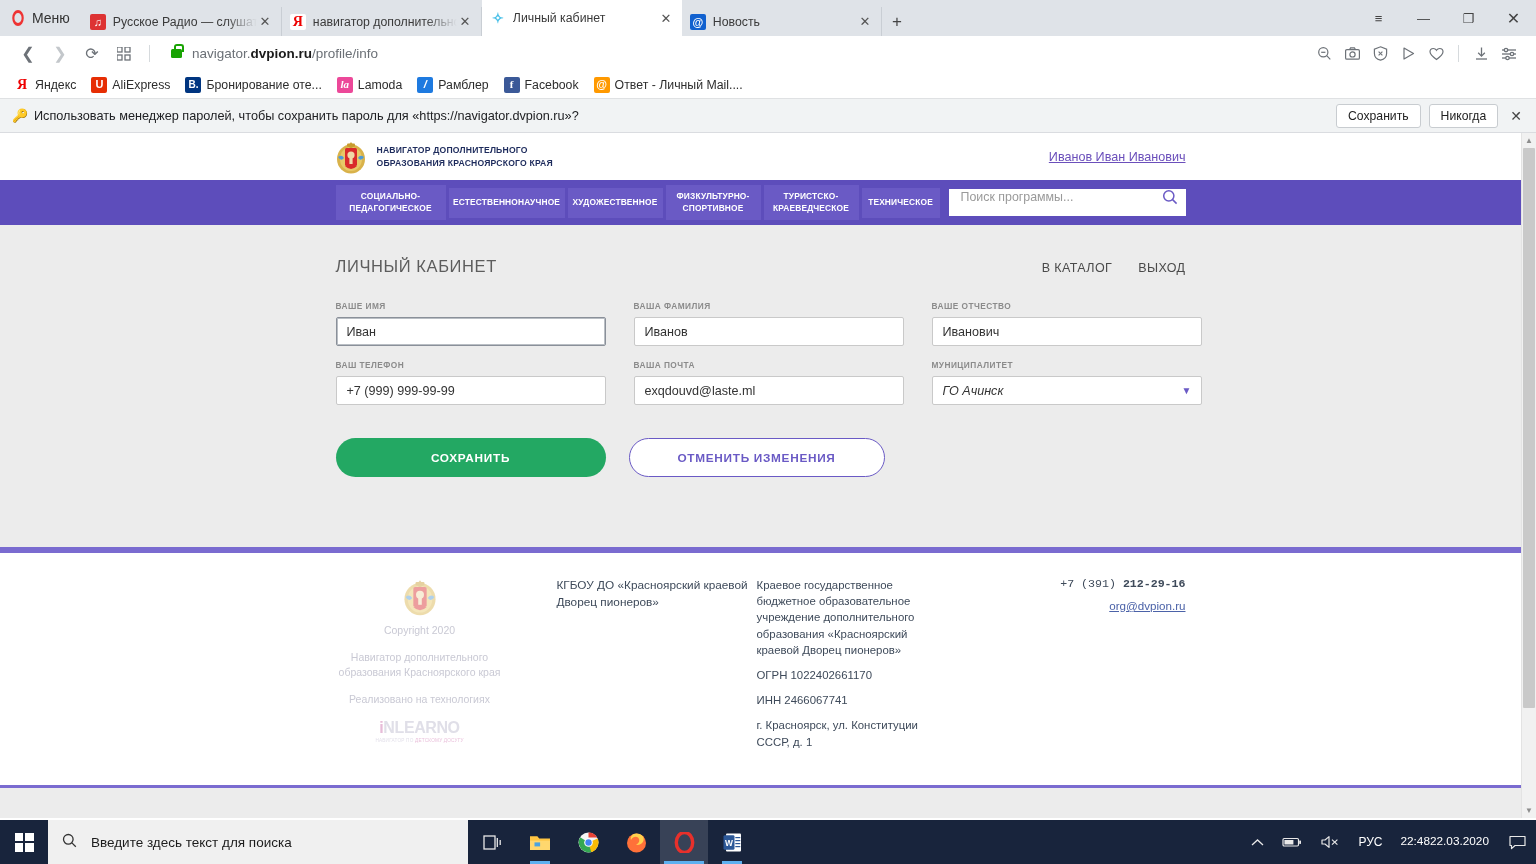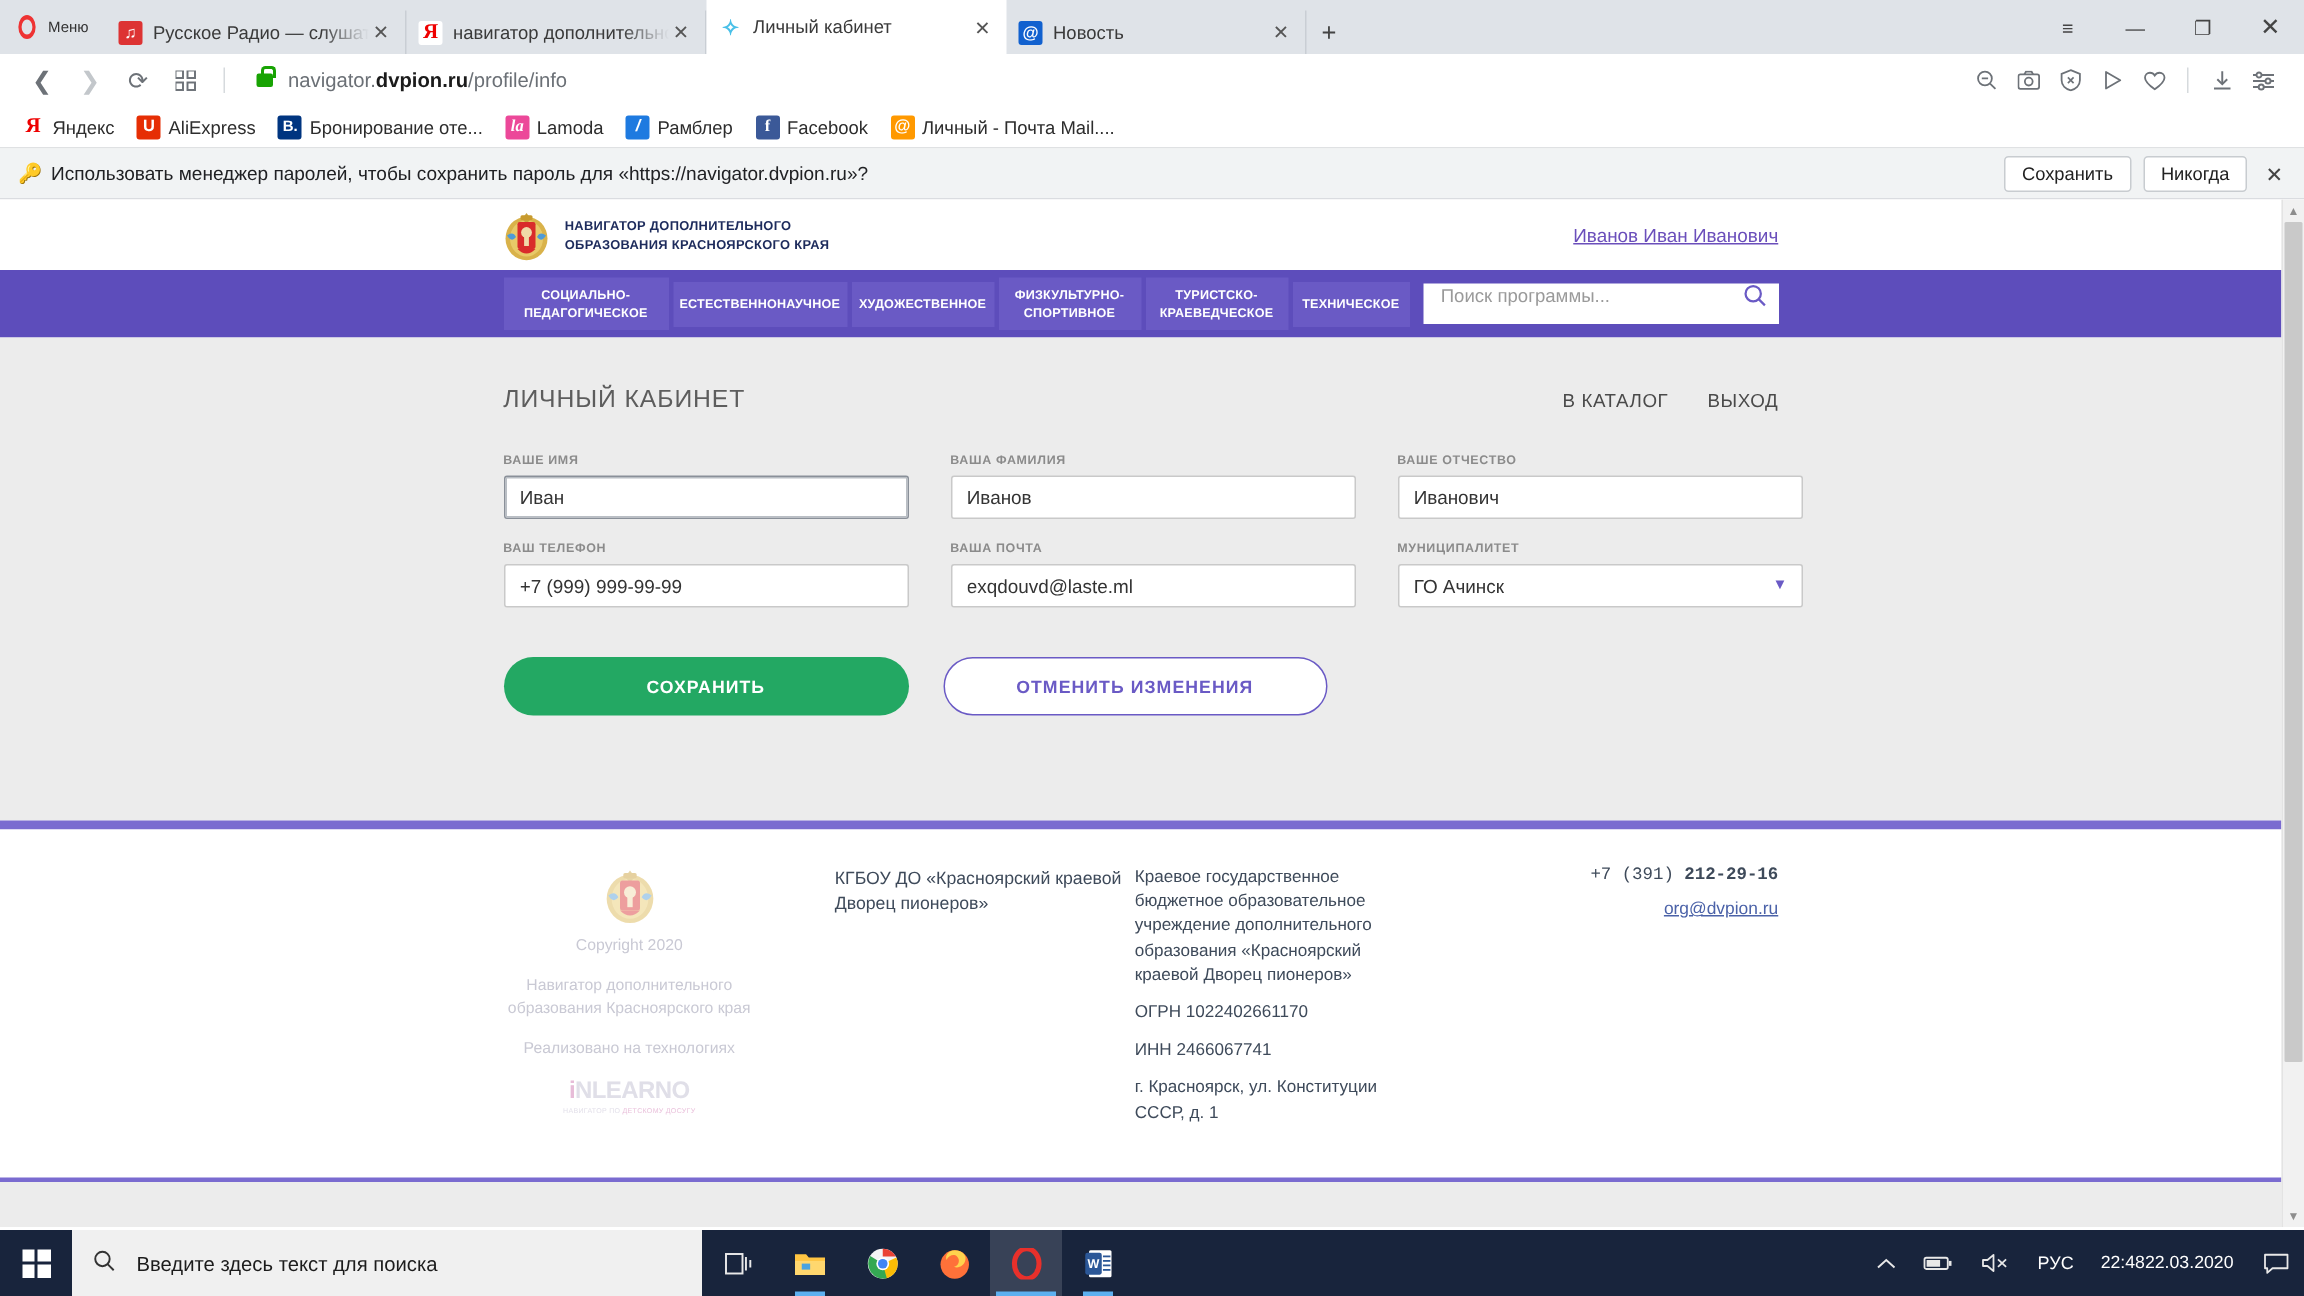--- a/index.html
+++ b/index.html
@@ -13,21 +13,21 @@
 
   
   .browser { width: 1536px; height: 820px; background: #fff; position: relative; }
 
   .tabstrip {
     height: 36px; background: #dfe3e8;
     display: flex; align-items: flex-end; position: relative;
   }
   .menu-btn {
     display: flex; align-items: center; gap: 6px;
-    height: 36px; padding: 0 12px 0 10px; font-size: 10px; color: #333;
+    height: 36px; padding: 0 12px 0 10px; font-size: 14px; color: #333;
     cursor: pointer;
   }
   .opera-o {
     width: 16px; height: 16px; border-radius: 50%;
     border: 3.5px solid #e33; background: transparent;
     transform: scaleX(0.72);
   }
   .tab {
     height: 29px; width: 200px; display: flex; align-items: center;
     padding: 0 8px; font-size: 12.3px; color: #3a3a3a;
@@ -186,21 +186,21 @@
     width: 100%; height: 29px; border: 1px solid #c9c9c9; background: #fff;
     padding: 0 10px; font-size: 12.6px; color: #333; outline: none; border-radius: 2px;
     font-family: "Liberation Sans", sans-serif;
   }
   .finput.focused { border-color: #8a9099; box-shadow: 0 0 0 1px #b9bec4 inset; }
   .selwrap { position: relative; }
   .selwrap select {
     width: 100%; height: 29px; border: 1px solid #c9c9c9; background: #fff;
     padding: 0 26px 0 10px; font-size: 12.6px; color: #333; outline: none; border-radius: 2px;
     appearance: none; -webkit-appearance: none;
-    font-family: "Liberation Sans", sans-serif; cursor: pointer;
+    font-family: "Liberation Sans", sans-serif; cursor: pointer; font-style: italic;
   }
   .selwrap .chev {
     position: absolute; right: 10px; top: 50%; transform: translateY(-55%);
     pointer-events: none; color: #6a5ac5; font-size: 10px;
   }
 
   .btnrow { display: flex; margin-top: 19px; padding-bottom: 34px; }
   .btn-save {
     width: 270px; height: 39px; border-radius: 20px; background: #23a863; border: none;
     color: #fff; font-size: 11.8px; font-weight: bold; letter-spacing: .7px; cursor: pointer;
@@ -424,21 +424,21 @@
     <div class="bm">
       <span class="bico" style="background:#1e7ae0;font-style:italic;">/</span>
       <span>Рамблер</span>
     </div>
     <div class="bm">
       <span class="bico" style="background:#3b5998;font-family:'Liberation Serif',serif;">f</span>
       <span>Facebook</span>
     </div>
     <div class="bm">
       <span class="bico" style="background:#f90;">@</span>
-      <span>Личный - Почта Mail....</span>
+      <span>Ответ - Личный Mail....</span>
     </div>
   </div>
 
   <div class="pwbar">
     <span class="key-ico">🔑</span>
     <span>Использовать менеджер паролей, чтобы сохранить пароль для «https://navigator.dvpion.ru»?</span>
     <span class="grow"></span>
     <button class="pwbtn">Сохранить</button>
     <button class="pwbtn">Никогда</button>
     <span class="pwclose">✕</span>

